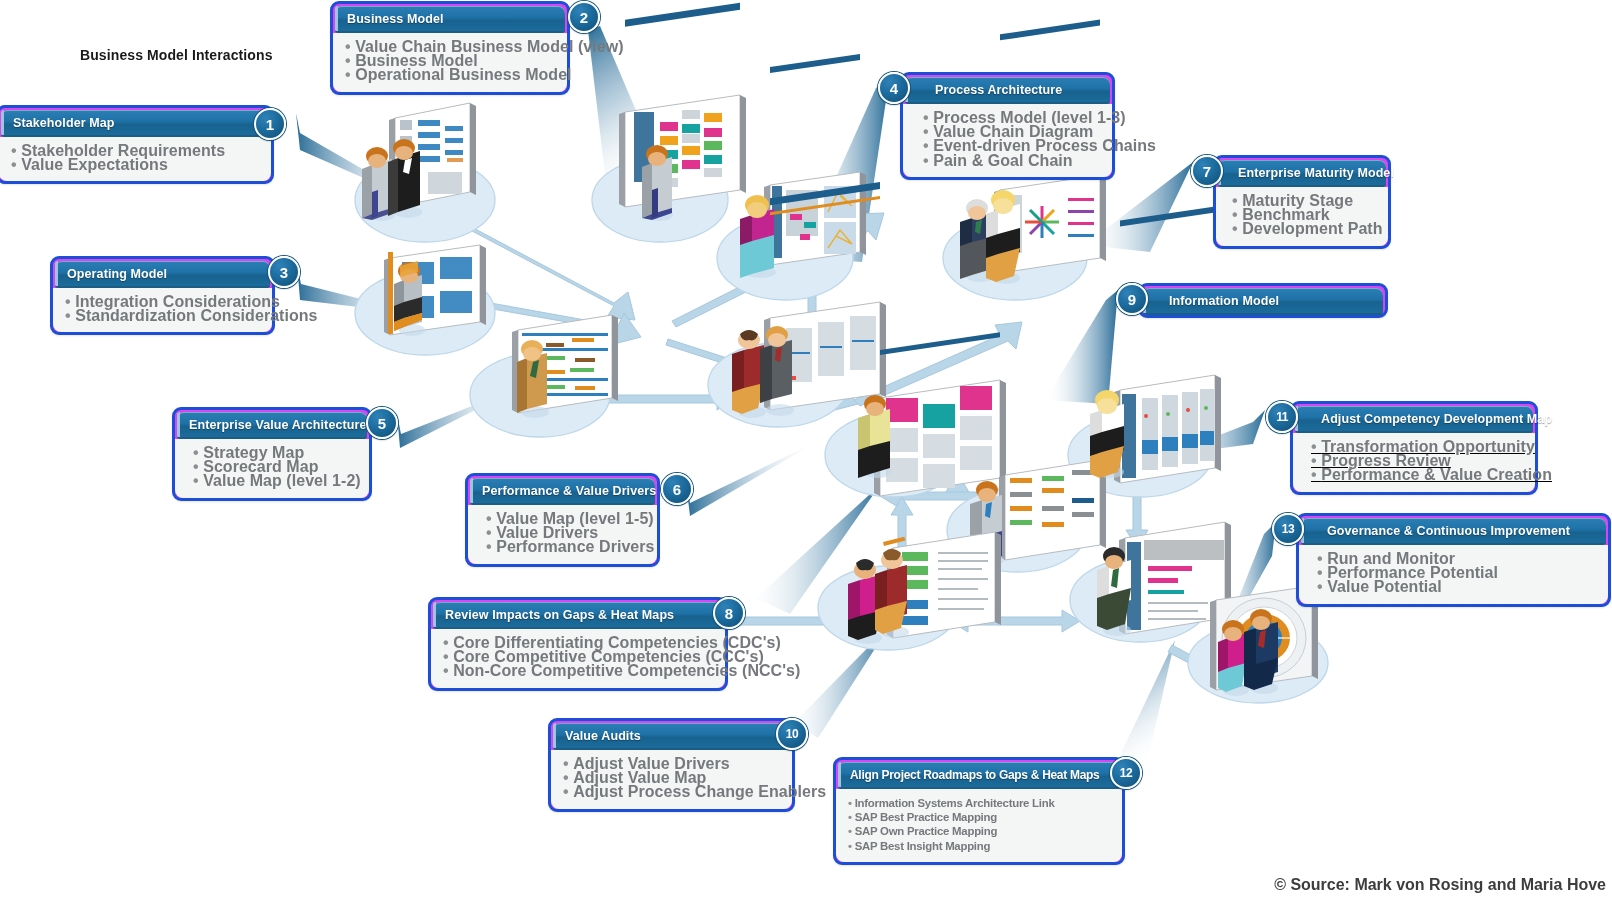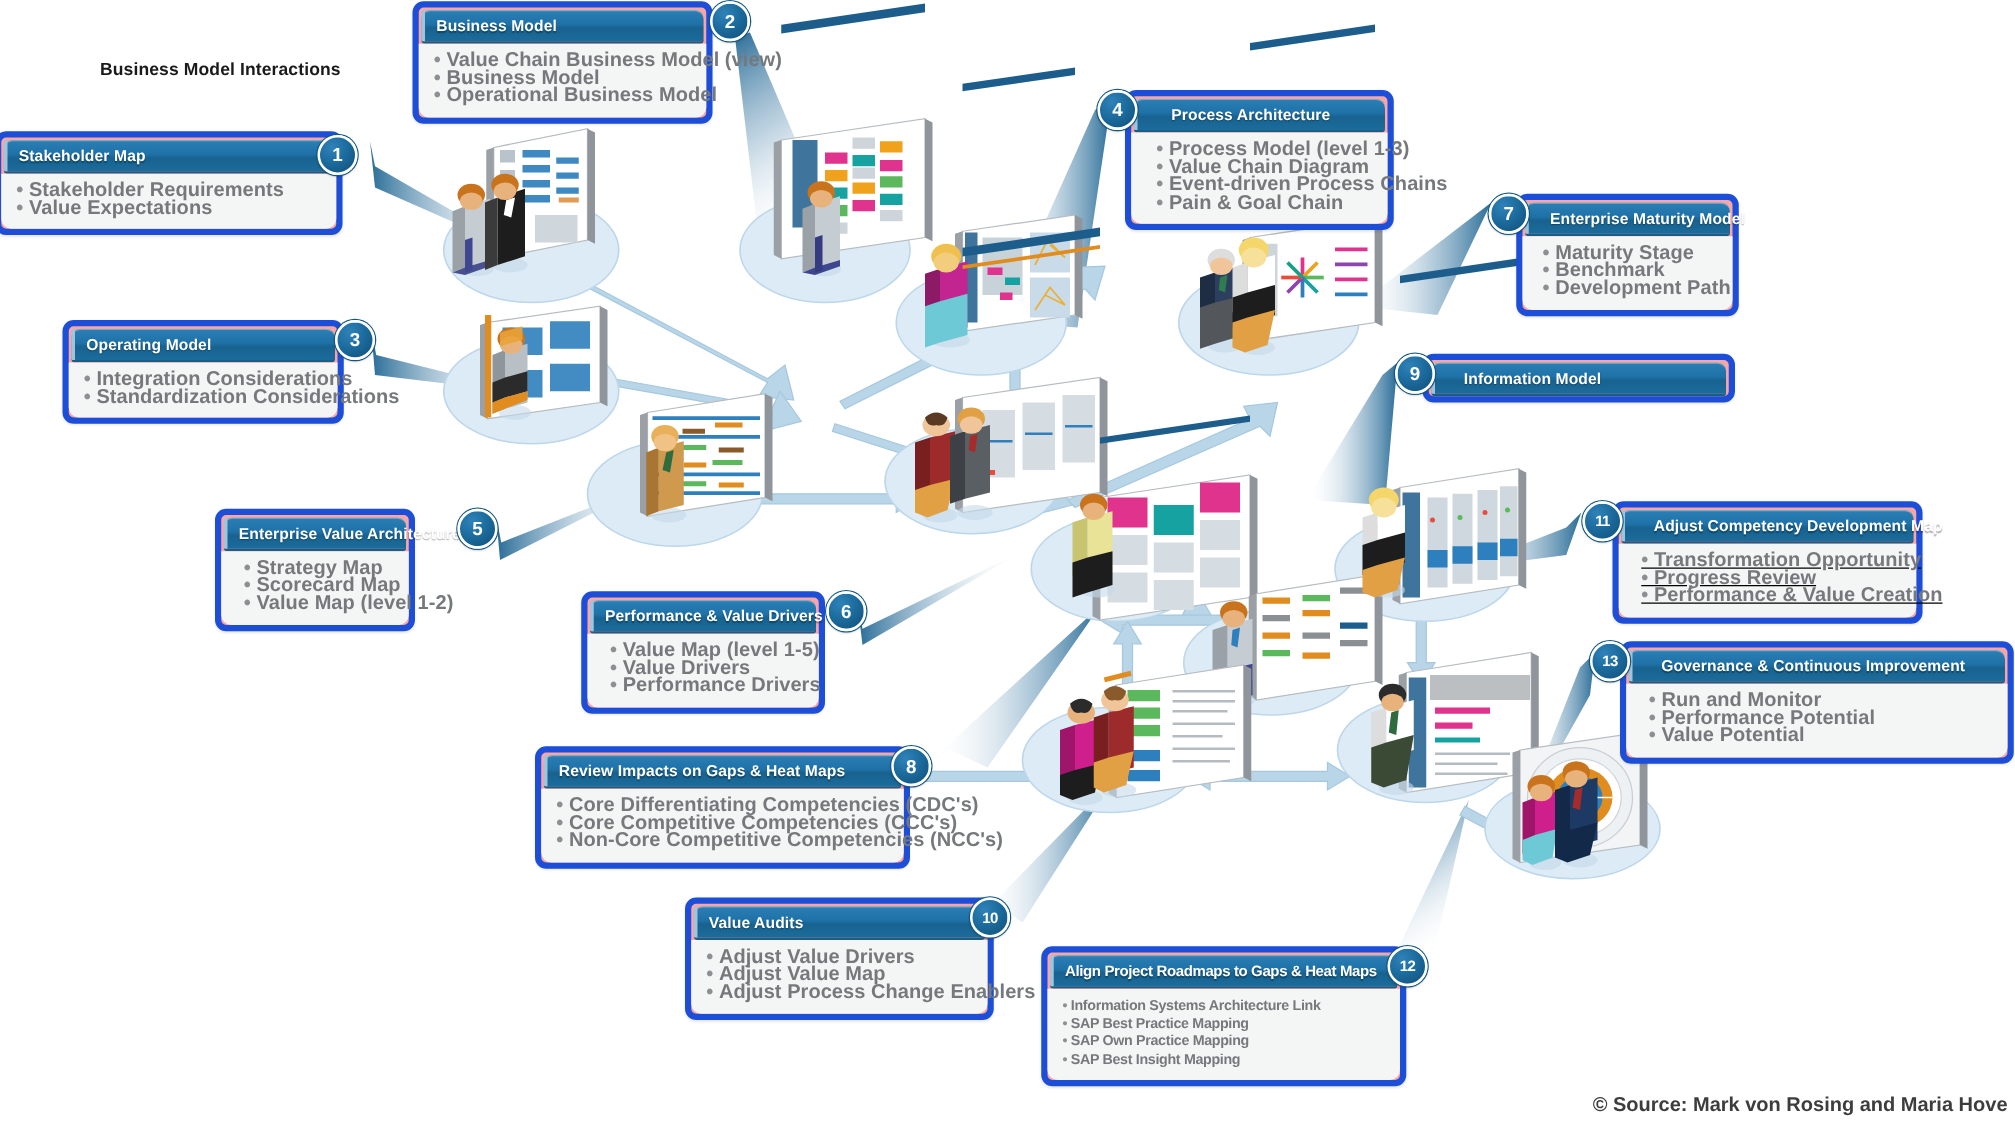--- a/index.html
+++ b/index.html
@@ -17,23 +17,23 @@
   
   #source-note{
     position:absolute;right:6px;bottom:4px;
     font-size:16px;font-weight:bold;color:#3d3d3d;white-space:nowrap;
   }
 
   
   .callout{position:absolute;box-sizing:border-box;}
   .callout .shell{
     position:relative;
-    border:5px solid #1d4ed8;
+    border:3px solid #1d4ed8;
     border-radius:9px 9px 9px 9px;
-    background:#fca5a5;
+    background:#d946ef;
     box-shadow:0 1px 2px rgba(0,0,0,.10);
     overflow:visible;
   }
   .callout .hdr{
     position:relative;
     height:25px;
     margin:2px 2px 0 2px;
     border-radius:7px 7px 3px 3px;
     background:linear-gradient(to bottom,#2b7fb5 0%,#1f72a8 45%,#18628f 58%,#1b6c9c 100%);
     border-bottom:2px solid #1b5d85;
@@ -706,21 +706,21 @@
       <div class="body" style="padding-left:20px;">
         <div class="bullet"><span class="dot">•&nbsp;</span><span>Process Model (level 1-3)</span></div>
         <div class="bullet"><span class="dot">•&nbsp;</span><span>Value Chain Diagram</span></div>
         <div class="bullet"><span class="dot">•&nbsp;</span><span>Event-driven Process Chains</span></div>
         <div class="bullet"><span class="dot">•&nbsp;</span><span>Pain &amp; Goal Chain</span></div>
       </div>
     </div>
     <div class="badge" style="left:-22px;top:0px;">4</div>
   </div>
 
-  <div class="callout" style="left:172px;top:407px;width:160px;">
+  <div class="callout" style="left:172px;top:407px;width:200px;">
     <div class="shell">
       <div class="hdr">
         <span class="hdr-title">Enterprise Value Architecture</span>
       </div>
       <div class="body" style="padding-left:18px;">
         <div class="bullet"><span class="dot">•&nbsp;</span><span>Strategy Map</span></div>
         <div class="bullet"><span class="dot">•&nbsp;</span><span>Scorecard Map</span></div>
         <div class="bullet"><span class="dot">•&nbsp;</span><span>Value Map (level 1-2)</span></div>
       </div>
     </div>

